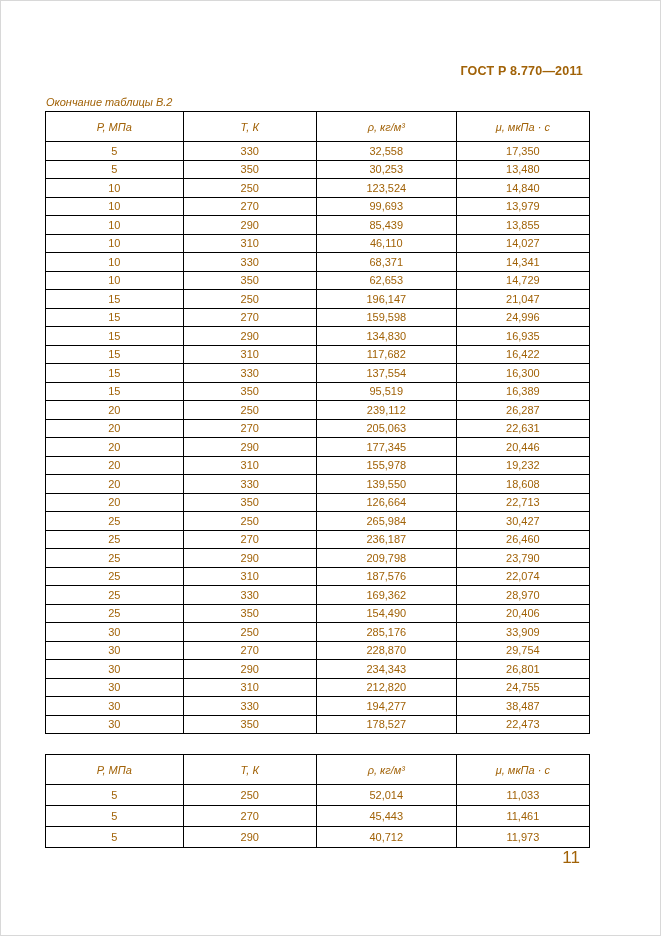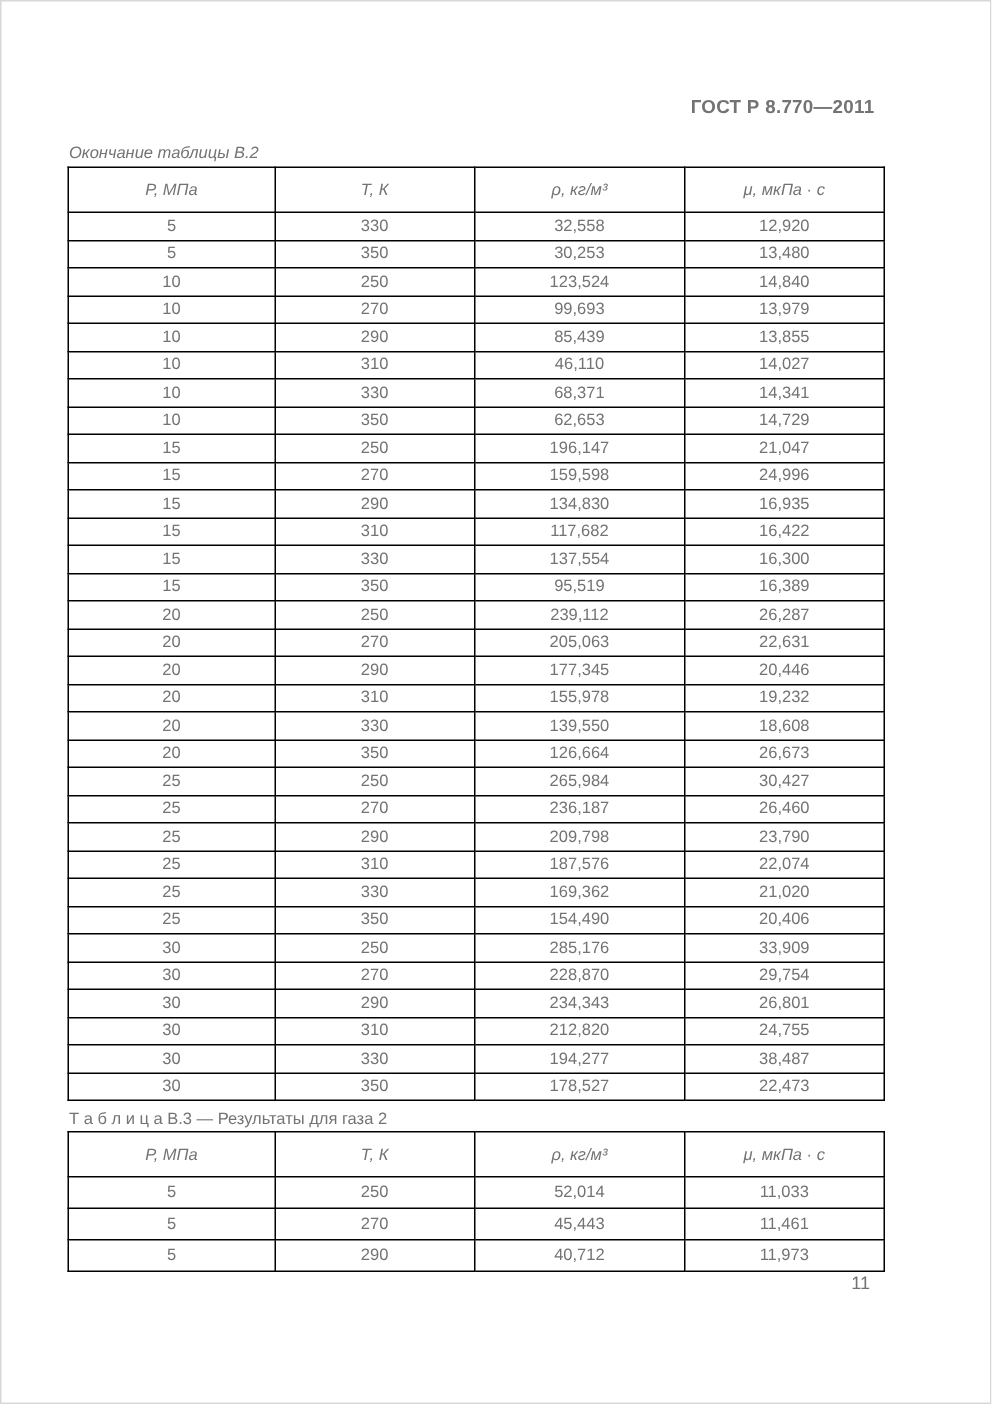--- a/index.html
+++ b/index.html
@@ -3,21 +3,21 @@
 <meta charset="utf-8">
 <style>
   * { margin: 0; padding: 0; box-sizing: border-box; }
   html, body { background: #ffffff; }
   .page {
     position: relative;
     width: 661px;
     height: 936px;
     background: #ffffff;
     font-family: "Liberation Sans", sans-serif;
-    color: #737373;
+    color: #a16207;
     border: 1px solid #d8d8d8;
     overflow: hidden;
   }
   .doc-header {
     position: absolute;
     top: 63px;
     right: 77px;
     font-size: 12.5px;
     font-weight: 700;
     letter-spacing: 0.2px;
@@ -59,21 +59,21 @@
   table.data-table th:nth-child(1), table.data-table td:nth-child(1) { width: 25.3%; }
   table.data-table th:nth-child(2), table.data-table td:nth-child(2) { width: 24.5%; }
   table.data-table th:nth-child(3), table.data-table td:nth-child(3) { width: 25.7%; }
   table.data-table th:nth-child(4), table.data-table td:nth-child(4) { width: 24.5%; }
   .table-b2 tbody td { height: 18.5px; }
   .table-b3 tbody td { height: 21px; }
   .page-number {
     position: absolute;
     top: 847px;
     right: 80px;
-    font-size: 12px;
+    font-size: 17px;
   }
 </style>
 </head>
 <body>
 
 <div class="page">
 
   <div class="doc-header">ГОСТ Р 8.770—2011</div>
 
   <div class="caption caption-b2">Окончание таблицы В.2</div>
@@ -85,21 +85,21 @@
           <th>Т, К</th>
           <th>ρ, кг/м³</th>
           <th>μ, мкПа · с</th>
         </tr>
       </thead>
     <tbody>
         <tr>
           <td>5</td>
           <td>330</td>
           <td>32,558</td>
-          <td>12,920</td>
+          <td>17,350</td>
         </tr>
         <tr>
           <td>5</td>
           <td>350</td>
           <td>30,253</td>
           <td>13,480</td>
         </tr>
         <tr>
           <td>10</td>
           <td>250</td>
@@ -199,21 +199,21 @@
         <tr>
           <td>20</td>
           <td>330</td>
           <td>139,550</td>
           <td>18,608</td>
         </tr>
         <tr>
           <td>20</td>
           <td>350</td>
           <td>126,664</td>
-          <td>26,673</td>
+          <td>22,713</td>
         </tr>
         <tr>
           <td>25</td>
           <td>250</td>
           <td>265,984</td>
           <td>30,427</td>
         </tr>
         <tr>
           <td>25</td>
           <td>270</td>
@@ -229,21 +229,21 @@
         <tr>
           <td>25</td>
           <td>310</td>
           <td>187,576</td>
           <td>22,074</td>
         </tr>
         <tr>
           <td>25</td>
           <td>330</td>
           <td>169,362</td>
-          <td>21,020</td>
+          <td>28,970</td>
         </tr>
         <tr>
           <td>25</td>
           <td>350</td>
           <td>154,490</td>
           <td>20,406</td>
         </tr>
         <tr>
           <td>30</td>
           <td>250</td>
@@ -276,21 +276,20 @@
         </tr>
         <tr>
           <td>30</td>
           <td>350</td>
           <td>178,527</td>
           <td>22,473</td>
         </tr>
       </tbody>
   </table>
 
-  <div class="caption caption-b3">Т а б л и ц а   В.3 — Результаты для газа 2</div>
 
   <table class="data-table table-b3">
     <thead>
         <tr>
           <th>Р, МПа</th>
           <th>Т, К</th>
           <th>ρ, кг/м³</th>
           <th>μ, мкПа · с</th>
         </tr>
       </thead>

